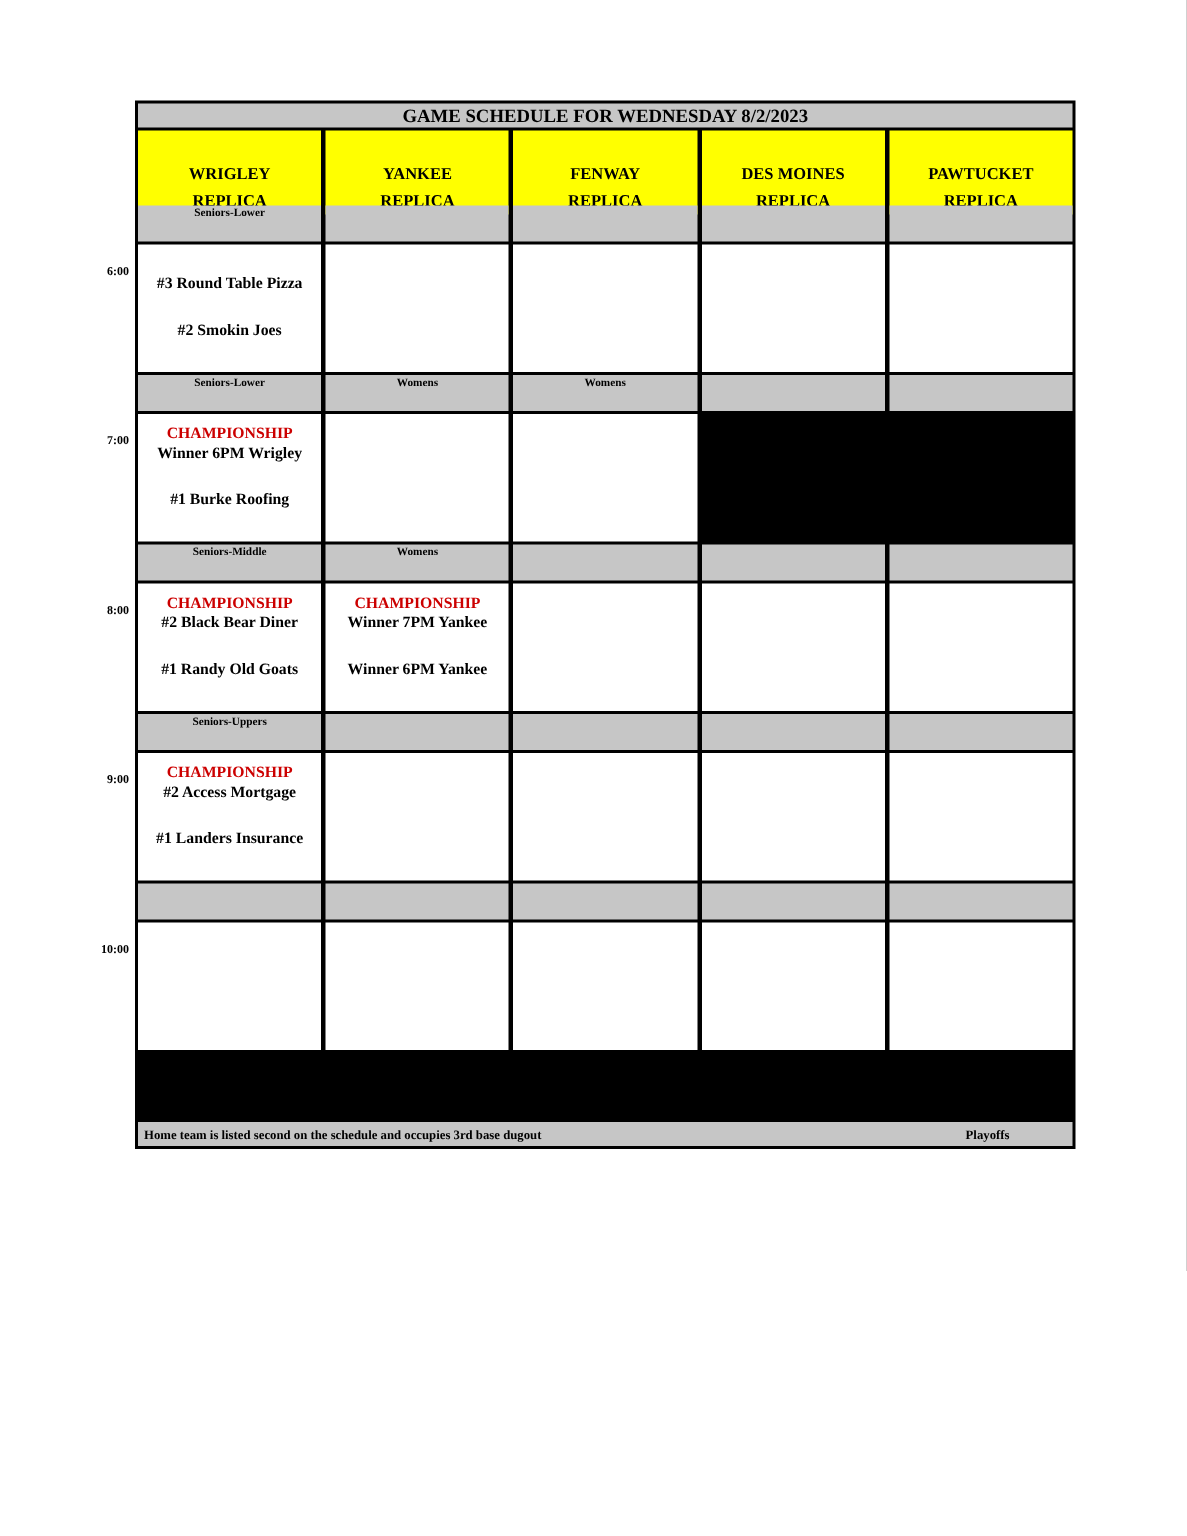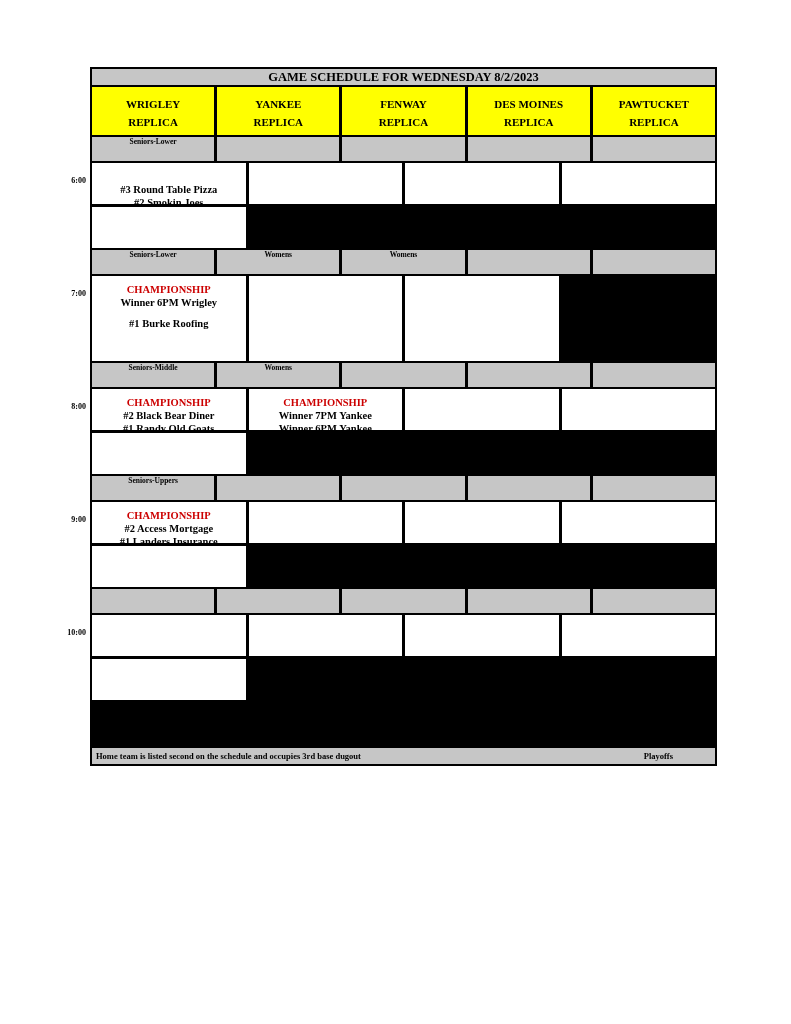--- a/index.html
+++ b/index.html
@@ -40,21 +40,21 @@
     display: grid;
     grid-template-columns: repeat(5, 1fr);
     gap: 3px;
     height: 48px;
   }
   .field-cell {
     background: var(--accent-yellow, #ffff00);
     text-align: center;
     font-weight: bold;
     font-size: 11px;
-    padding-top: 8px;
+    padding-top: 20px;
     box-sizing: border-box;
     color: #000;
   }
   .field-cell .line {
     display: block;
     line-height: 18px;
   }
   #slots { display: contents; }
   .bar-row {
     display: grid;
@@ -66,21 +66,21 @@
     background: var(--bar-gray, #c6c6c6);
     text-align: center;
     font-weight: bold;
     font-size: 7.5px;
     line-height: 10px;
     color: #000;
     overflow: hidden;
   }
   .content-row {
     display: grid;
-    grid-template-columns: repeat(4, 1fr);
+    grid-template-columns: repeat(5, 1fr);
     gap: 3px;
     height: 85px;
     position: relative;
   }
   .time-label {
     position: absolute;
     left: -36px;
     top: 13px;
     width: 30px;
     text-align: right;
@@ -91,21 +91,21 @@
   .game-cell {
     background: #ffffff;
     display: flex;
     flex-direction: column;
     align-items: center;
     text-align: center;
     font-weight: bold;
     font-size: 10.5px;
     line-height: 13px;
     color: #000;
-    padding: 7px 2px 16px 2px;
+    padding: 7px 2px 6px 2px;
     box-sizing: border-box;
     overflow: hidden;
   }
   .champ {
     color: var(--championship-red, #cc0000);
     min-height: 13px;
   }
   .home {
     margin-top: auto;
     margin-bottom: 15px;

